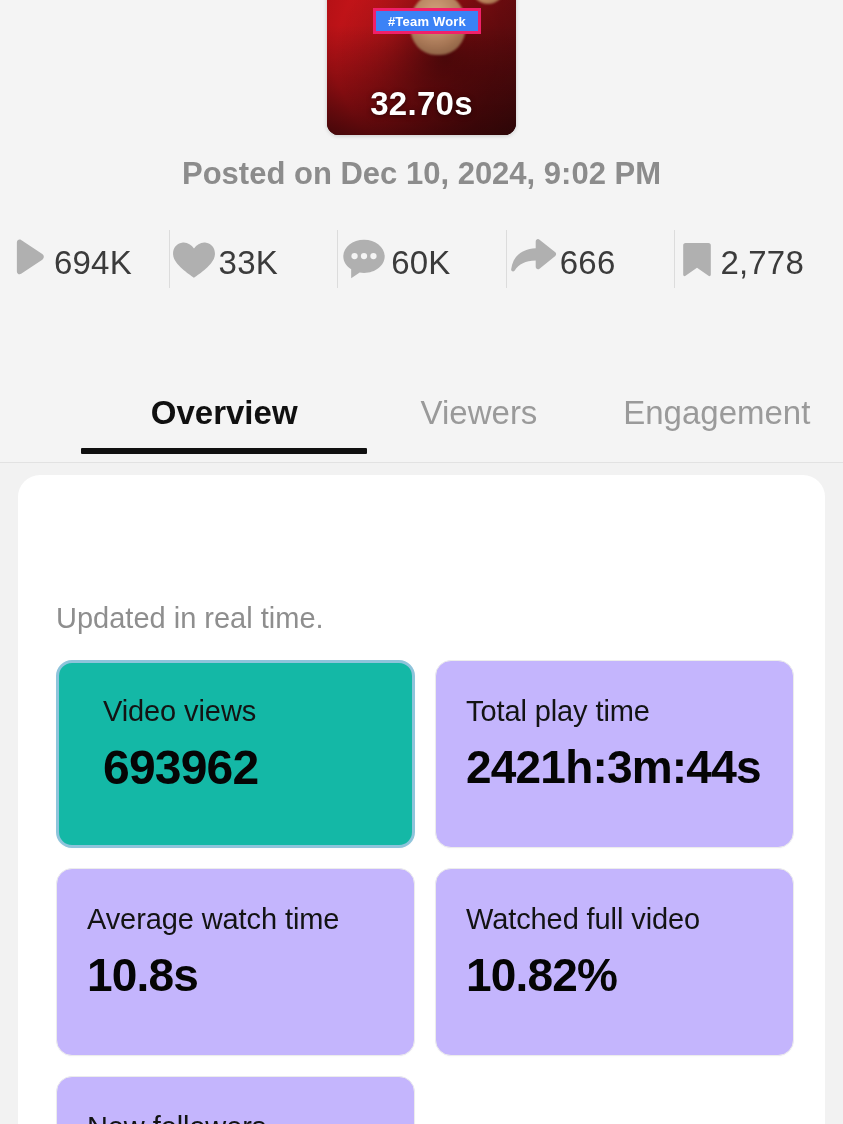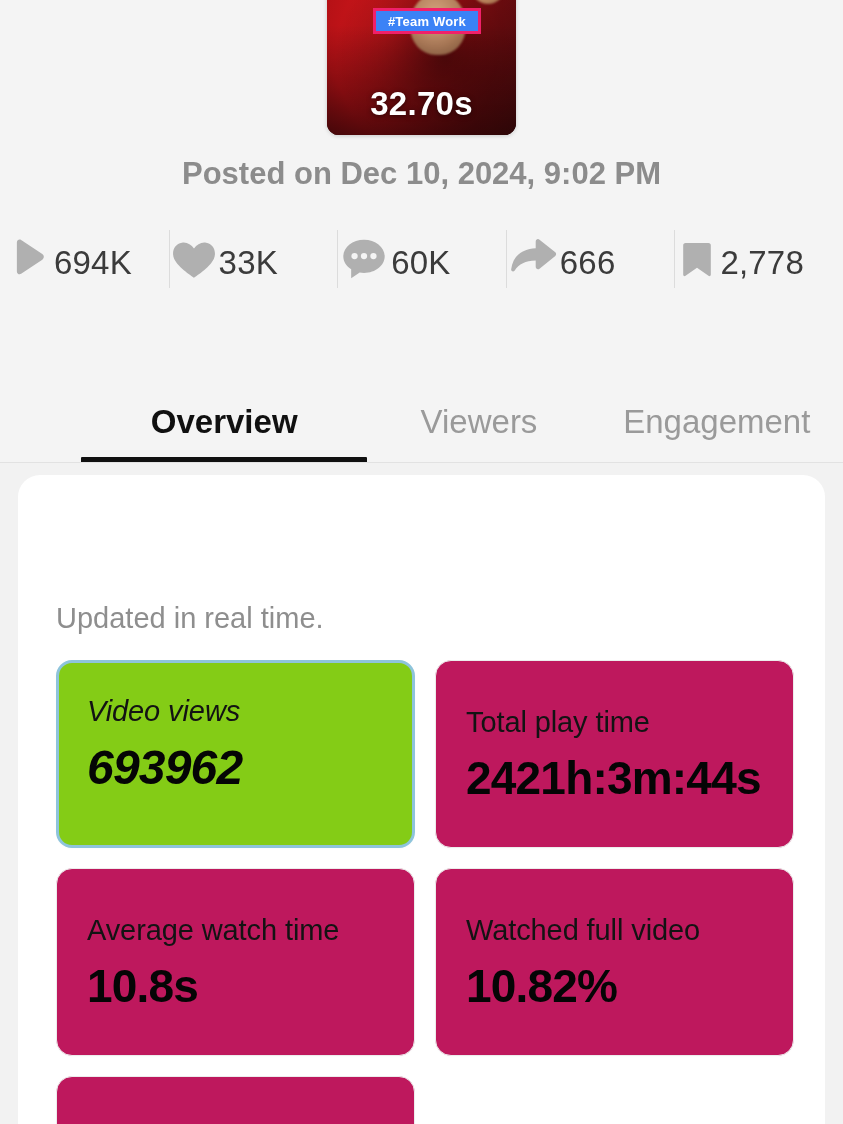--- a/index.html
+++ b/index.html
@@ -89,21 +89,21 @@
   .stat-icon{ height:62px; display:flex; align-items:center; justify-content:center; }
   .stat-icon svg{ display:block; }
   .stat-value{
     margin-top:8px; font-size:33px; color:#3b3b3b; font-weight:400;
     letter-spacing:.2px;
   }
 
   
   #tabs{
     position:absolute; left:0; top:385px; width:843px; height:78px;
-    display:flex; align-items:flex-end;padding-left:45px;
+    display:flex; align-items:center;padding-left:45px;
   }
   .tab{
     position:relative; padding:0 0 22px 0;
     font-size:33px; color:#9a9a9a; font-weight:400;
     display:flex; align-items:center; justify-content:center;
   }
   .tab.active{ color:#101010; font-weight:bold; }
   #tab-overview{ width:295px; margin-left:36px; }
   #tab-viewers{ width:230px; }
   #tab-engagement{ width:260px; }
@@ -133,28 +133,27 @@
     position:absolute; left:38px; top:127px;
     font-size:29px; color:#8e8e8e; font-weight:400;
   }
 
   #metrics-grid{
     position:absolute; left:38px; top:185px; width:738px;
     display:grid; grid-template-columns:1fr 1fr; gap:20px 20px;
   }
   .metric-card{
     height:188px; border-radius:16px;
-    background:#be185d; border:1.5px solid #ececec;
-    padding:45px 30px 0 30px;
+    background:#c4b5fd; border:1.5px solid #ececec;
+    padding:34px 30px 0 30px;
     box-shadow:0 1px 2px rgba(0,0,0,.02);
   }
   .metric-card.selected{
-    background:#84cc16; border:3px solid #8ec4db;
-    padding:32px 28px 0 28px;
-    font-style:italic;
+    background:#14b8a6; border:3px solid #8ec4db;
+    padding:32px 28px 0 44px;
   }
   .metric-label{ font-size:29px; color:#131313; font-weight:400; letter-spacing:-.1px; }
   .metric-value{ margin-top:12px; font-size:46px; font-weight:bold; color:#050505; letter-spacing:-.8px; }
   .metric-card.selected .metric-value{ font-size:48px; }
 </style>
 </head>
 <body>
 
 <div id="header">
 

